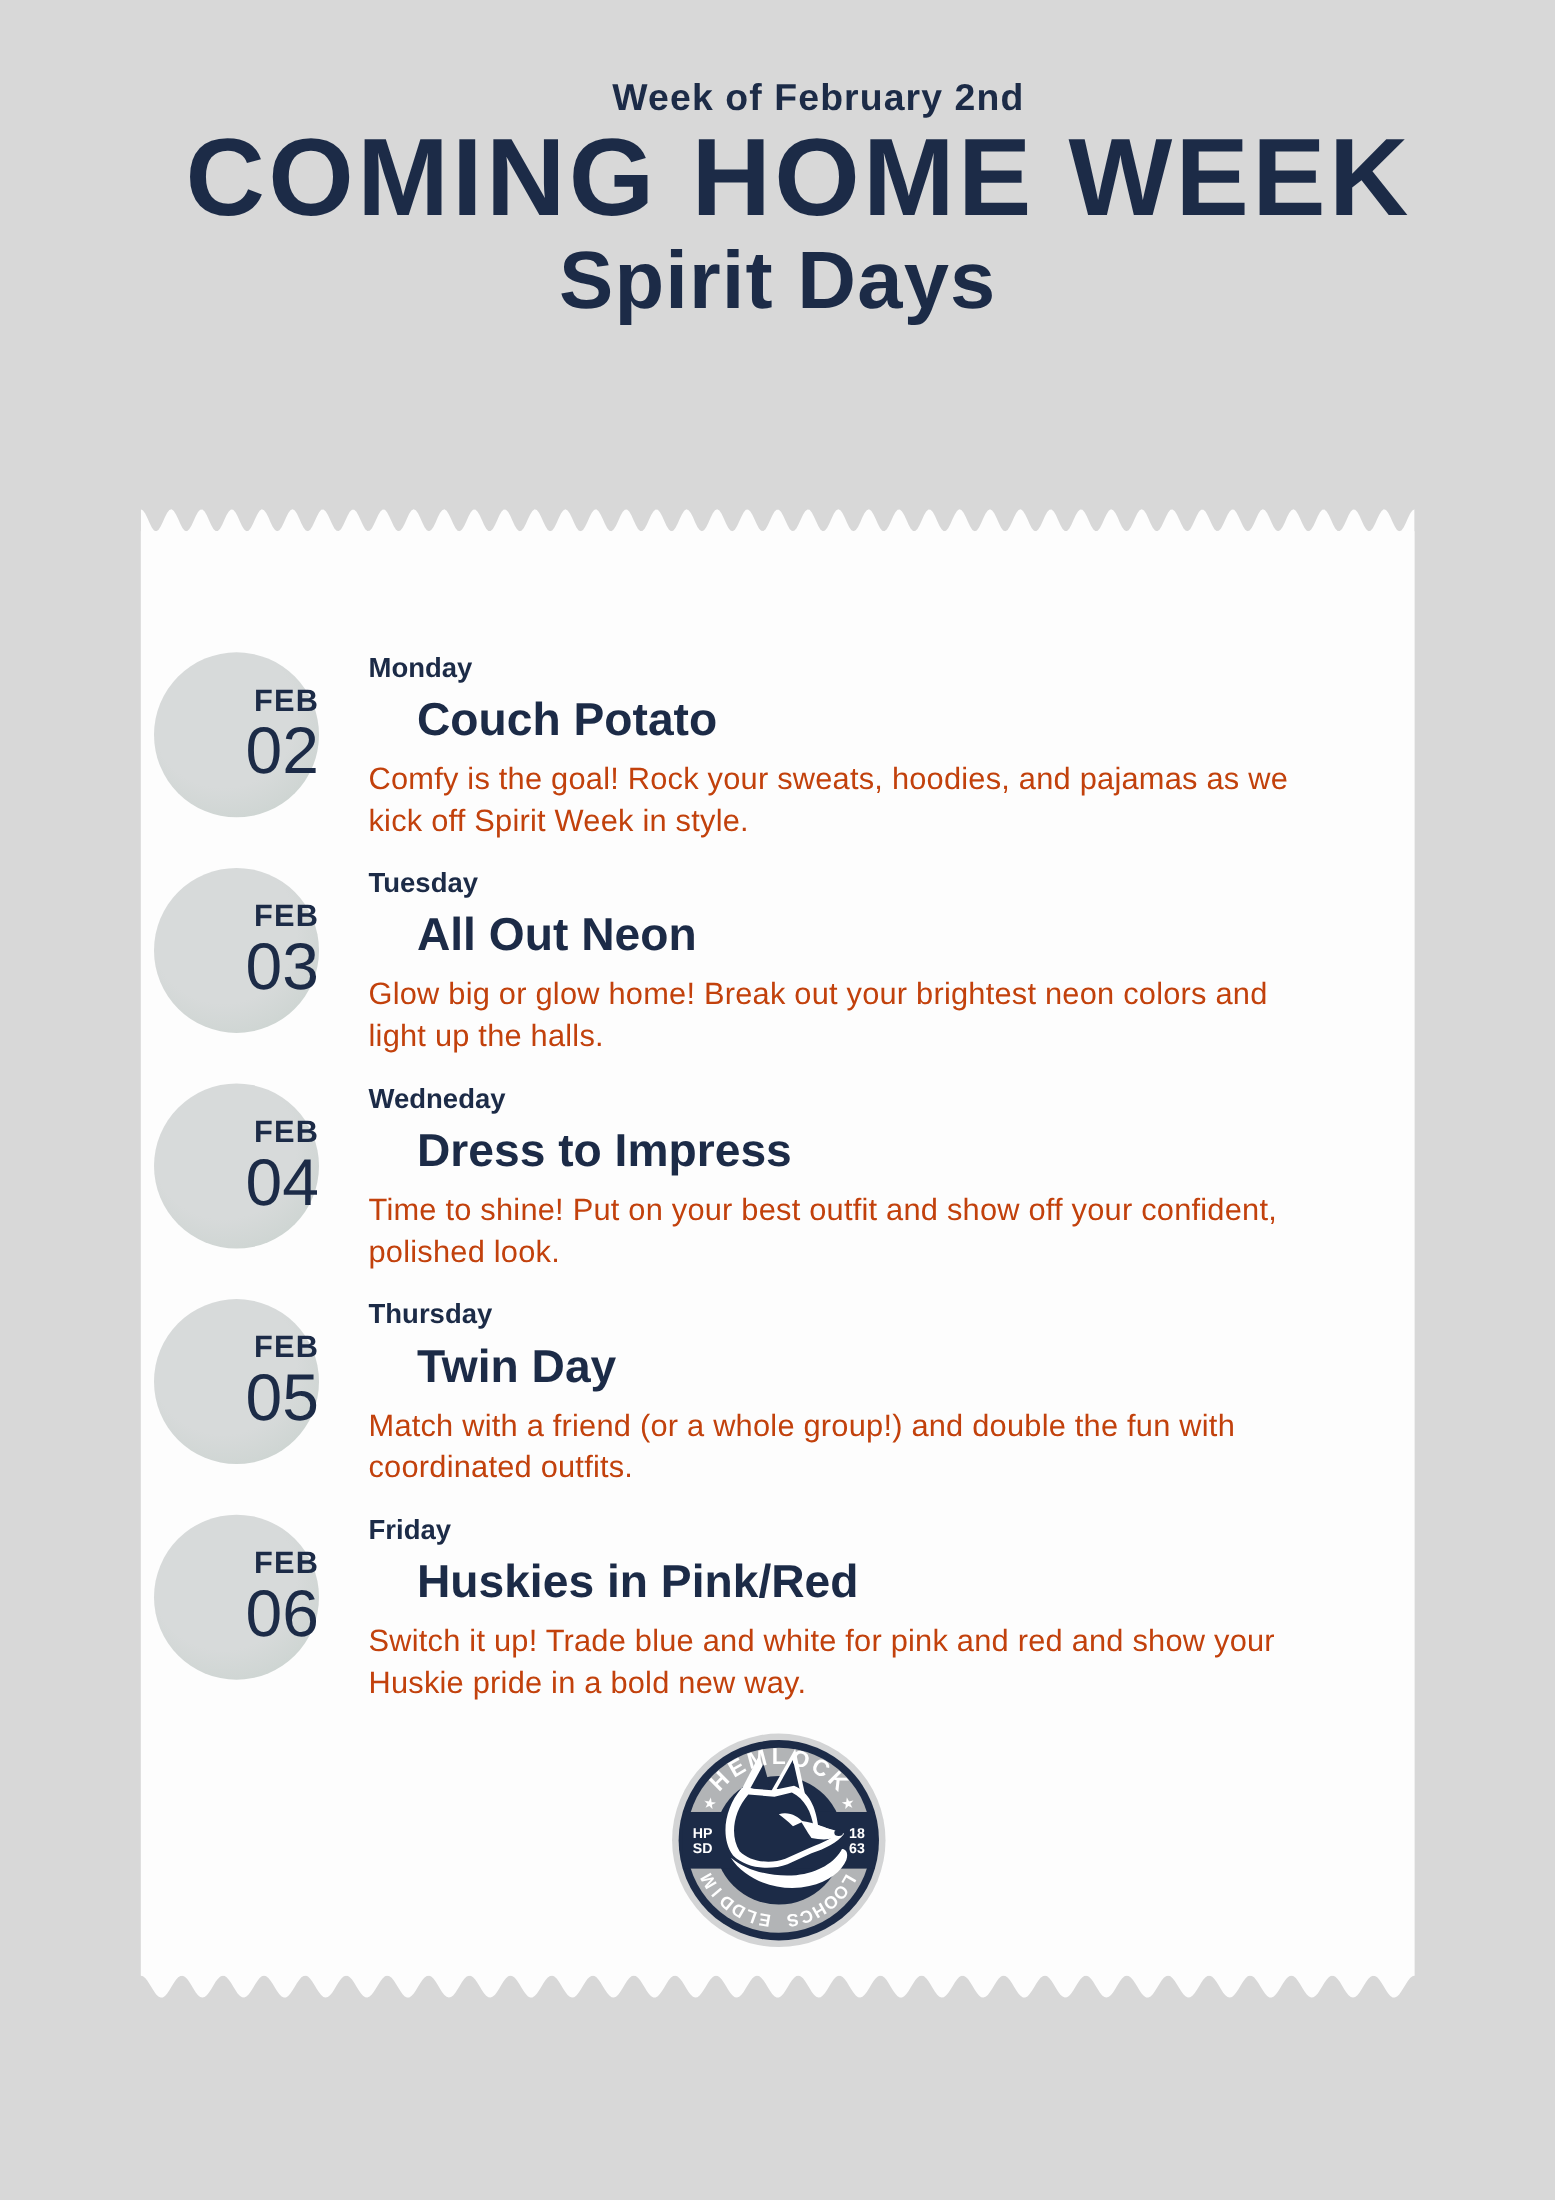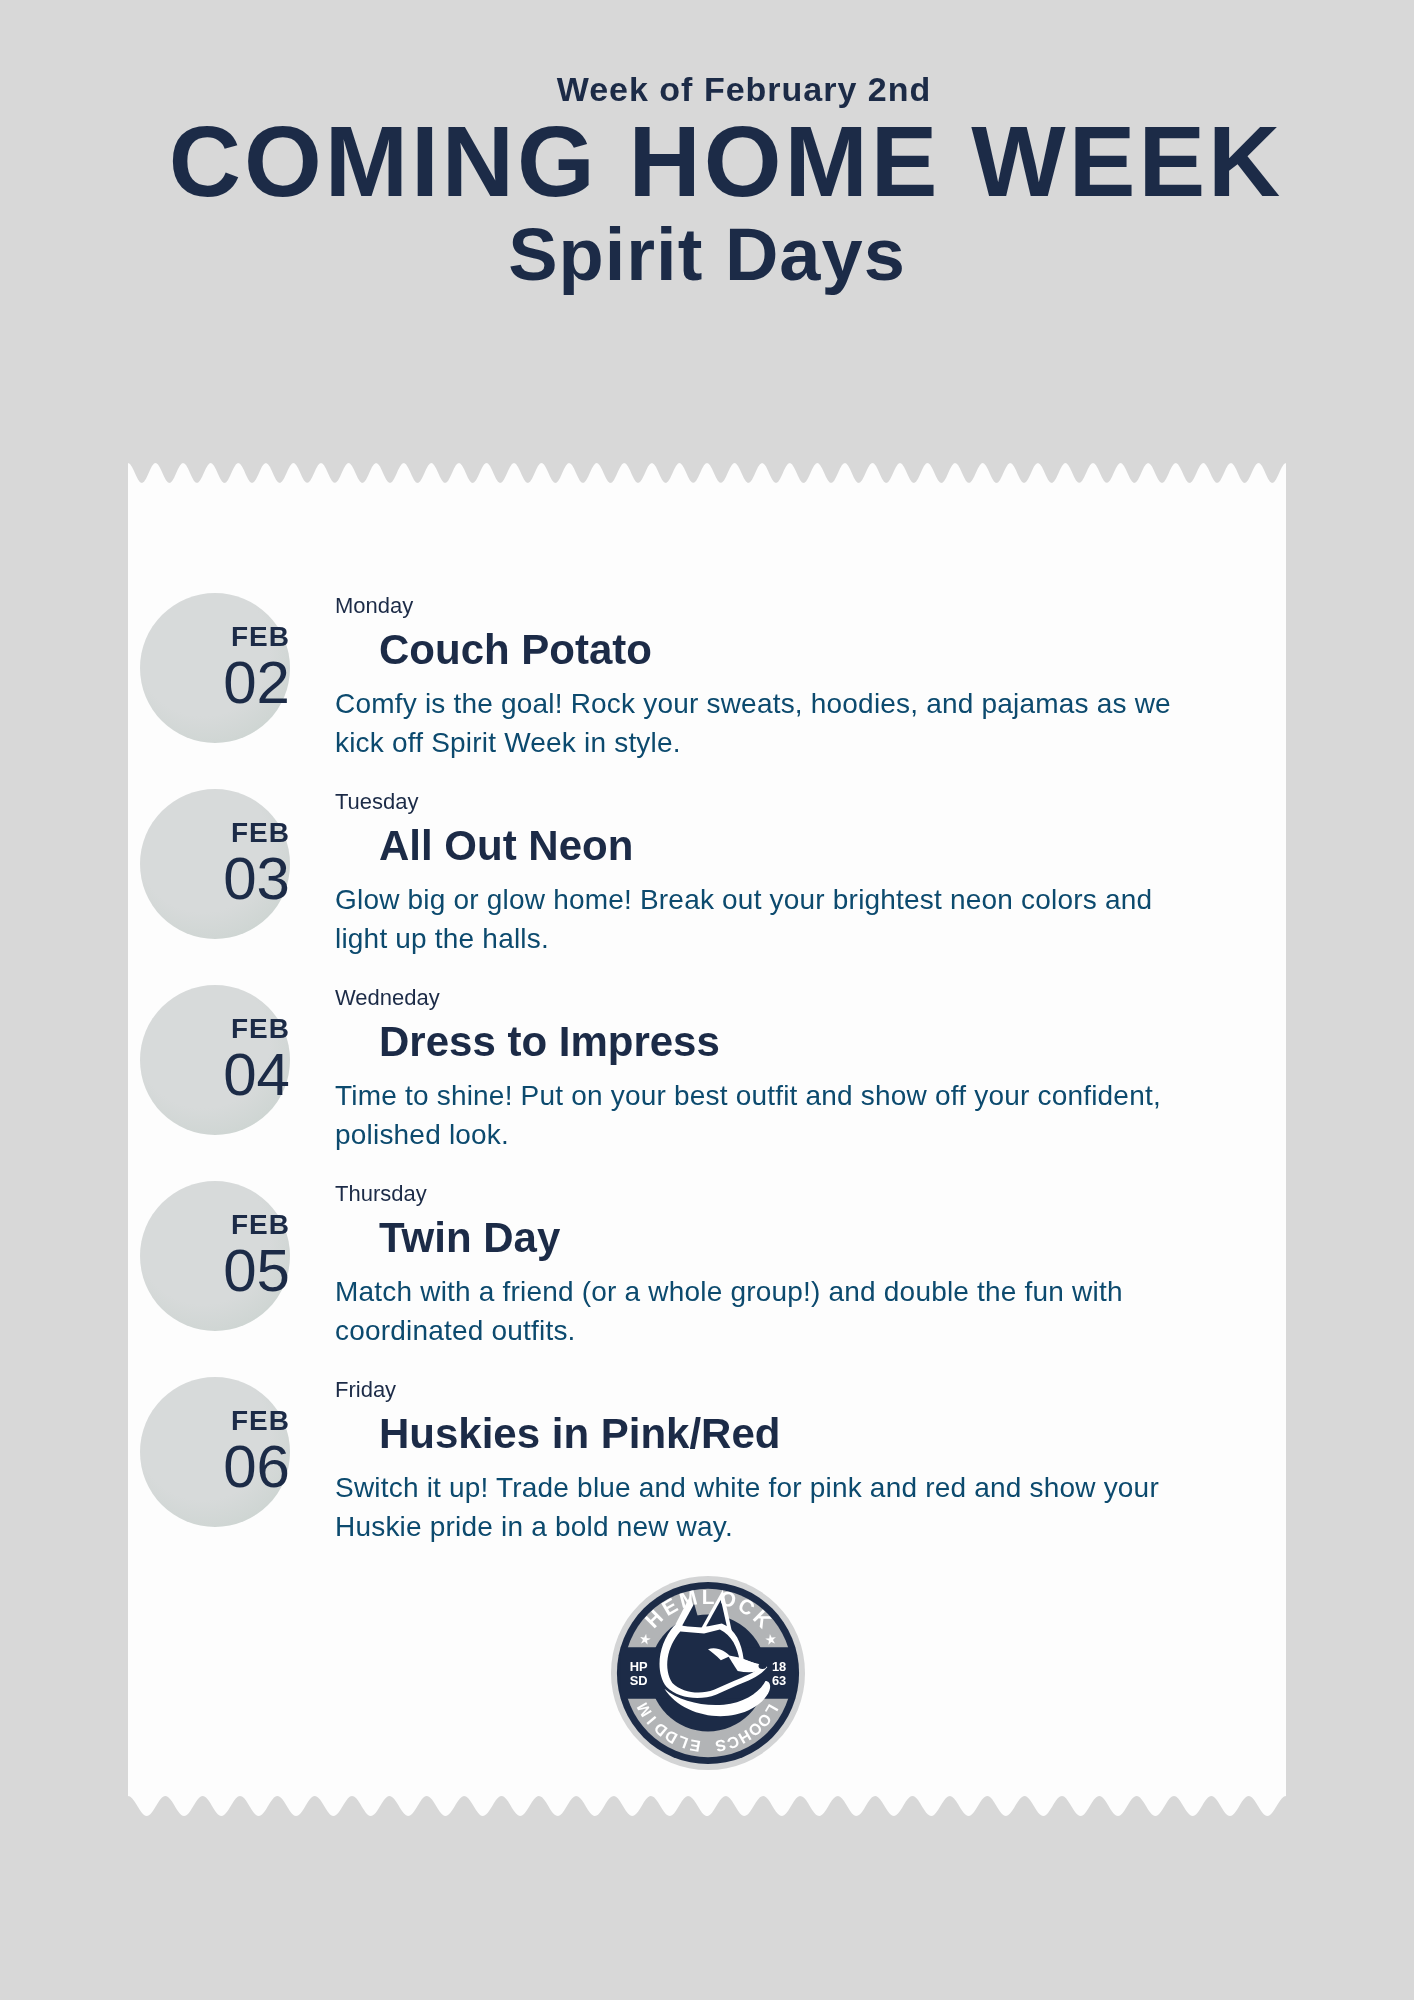--- a/index.html
+++ b/index.html
@@ -25,25 +25,25 @@
   .entry{position:absolute;left:12px;width:1135px;display:flex;align-items:flex-start;}
   .date-circle{
     flex:none;width:150px;height:150px;border-radius:50%;
     background:radial-gradient(circle at 42% 38%, #d7dada 52%, #d0d6d4 72%, #c2d1c9 100%);
     display:flex;flex-direction:column;align-items:flex-end;justify-content:center;
     color:#1c2b47;
   }
   .date-month{font-size:28px;font-weight:700;letter-spacing:1px;line-height:1;}
   .date-num{font-size:60px;font-weight:500;line-height:1.05;}
   .entry-text{margin-left:45px;padding-top:0px;color:#1c2b47;}
-  .day-label{font-size:22px;font-weight:400;line-height:1.15;}
+  .day-label{font-size:25px;font-weight:700;line-height:1.15;}
   .entry-title{font-size:42px;font-weight:700;line-height:1.1;margin-top:9px;margin-left:44px;}
   .entry-desc{
     font-size:28px;font-weight:400;line-height:1.36;margin-top:12px;
-    color:#0c4a6e;white-space:pre-line;letter-spacing:.2px;
+    color:#c2410c;white-space:pre-line;letter-spacing:.2px;
   }
   .e0{top:131px}.e1{top:327px}.e2{top:523px}.e3{top:719px}.e4{top:915px}
   
   .logo{position:absolute;left:481px;top:1112px;width:198px;height:198px;}
 </style>
 </head>
 <body>
 
 <div class="page">
 

